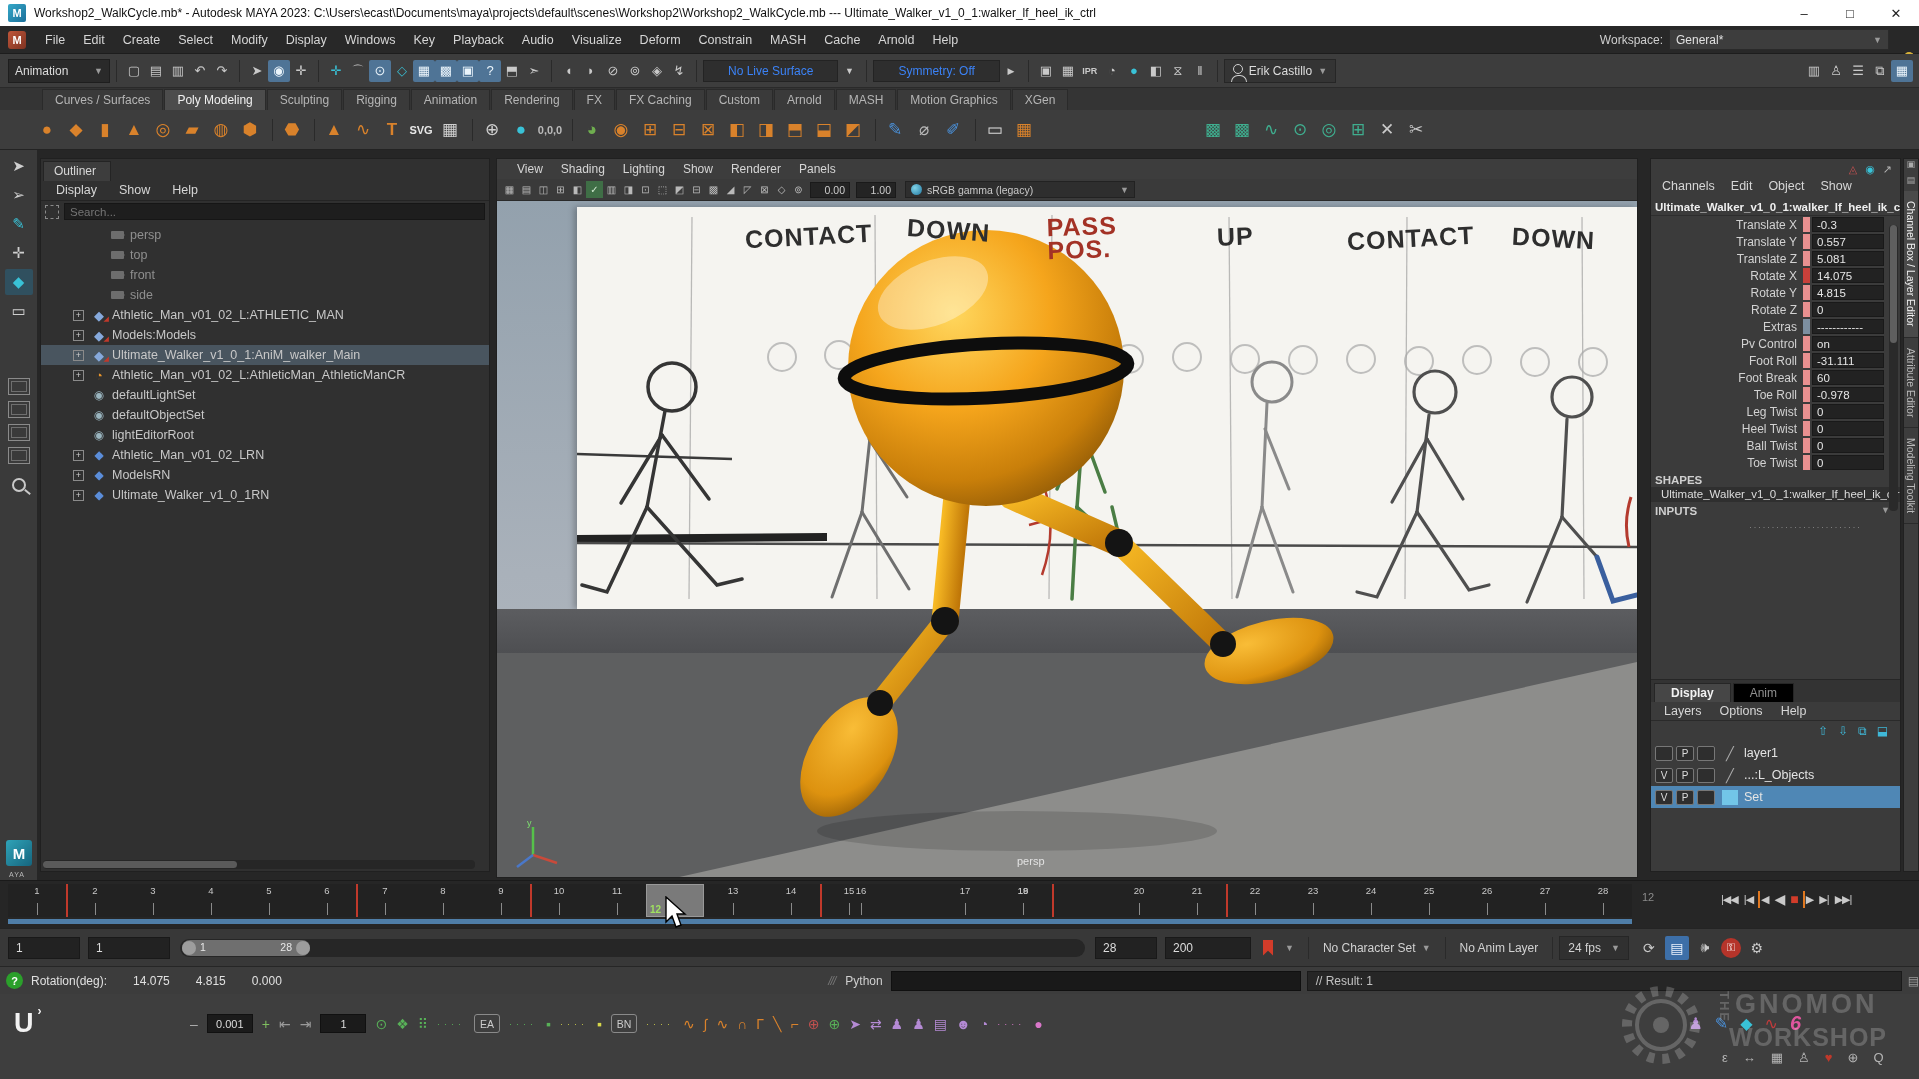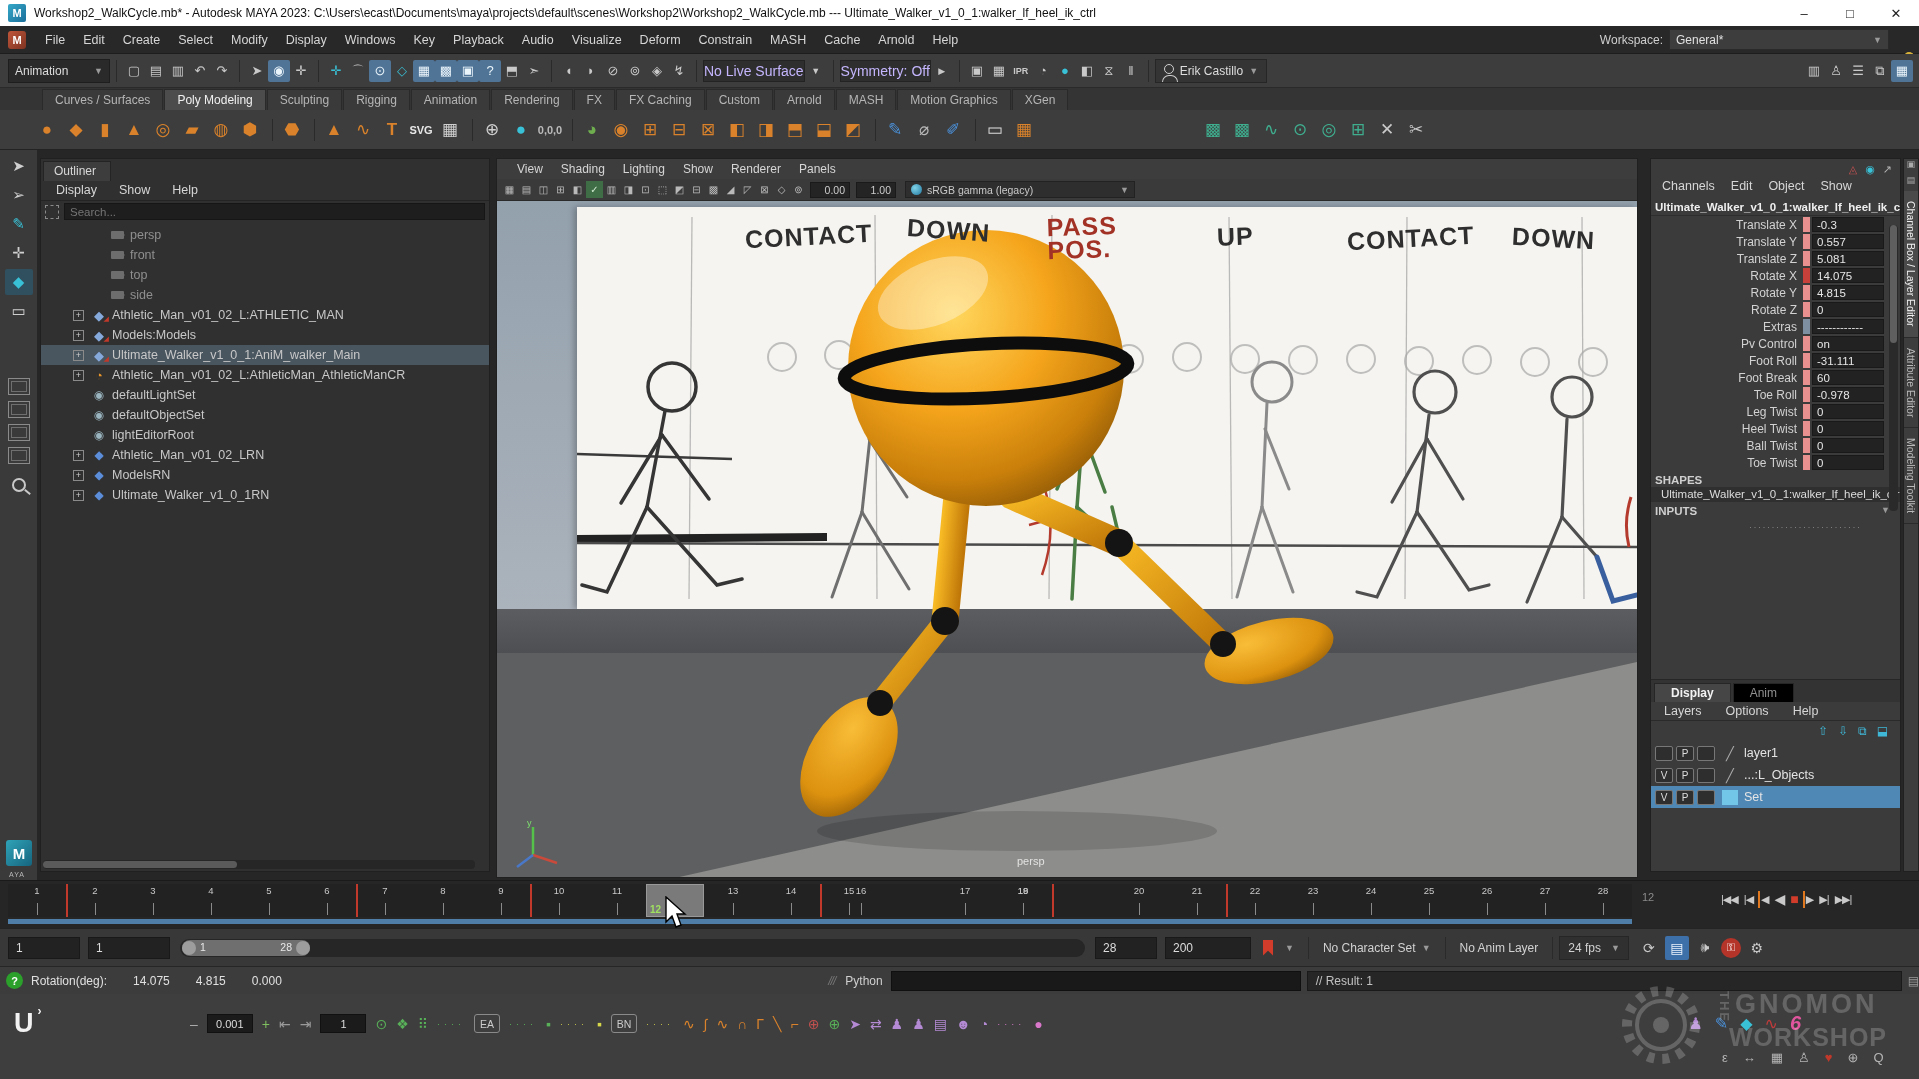--- a/index.html
+++ b/index.html
@@ -21,21 +21,21 @@
   .caret{color:#9a9a9a;font-size:9px;margin-left:auto;}
   .lockicon{position:absolute;right:6px;top:31px;width:12px;height:10px;border:2px solid #d8b23a;border-radius:2px;background:#a8862c;}
   .lockicon::before{content:"";position:absolute;left:1px;top:-7px;width:6px;height:6px;border:2px solid #d8b23a;border-bottom:none;border-radius:5px 5px 0 0;}
   
   .toolbar{position:absolute;top:54px;left:0;width:1919px;height:34px;background:#3d3d3d;display:flex;align-items:center;border-bottom:1px solid #2a2a2a;}
   .menuset{width:102px;height:24px;margin-left:8px;background:#2a2a2a;border:1px solid #1e1e1e;display:flex;align-items:center;padding:0 6px;color:#ddd;}
   .ic{width:22px;height:22px;display:inline-flex;align-items:center;justify-content:center;font-size:13px;color:#c9c9c9;border-radius:2px;flex:none;}
   .ic.act{background:#4f7496;color:#eaf4fb;}
   .ic.tact{color:#39c2d7;}
   .vsep{width:1px;height:22px;background:#2a2a2a;margin:0 6px;flex:none;}
-  .tb-field{height:22px;background:#2e2e2e;border:1px solid #232323;display:flex;align-items:center;padding:0 0;color:#c4b5fd;font-size:14px;flex:none;}
+  .tb-field{height:22px;background:#2e2e2e;border:1px solid #232323;display:flex;align-items:center;padding:0 24px;color:#3b82f6;font-size:12px;flex:none;}
   .userbox{display:flex;align-items:center;gap:6px;height:24px;background:#343434;border:1px solid #262626;padding:0 8px;color:#ddd;}
   .person{width:10px;height:10px;border:1.5px solid #cfcfcf;border-radius:50%;position:relative;margin-top:-4px;}
   .person::after{content:"";position:absolute;left:-3px;top:10px;width:14px;height:6px;border:1.5px solid #cfcfcf;border-bottom:none;border-radius:7px 7px 0 0;}
   
   .shelftabs{position:absolute;top:88px;left:0;width:1919px;height:22px;background:#343434;display:flex;align-items:flex-end;padding-left:42px;}
   .stab{padding:3px 12px;font-size:12px;color:#b5b5b5;background:#3a3a3a;border:1px solid #2a2a2a;border-bottom:none;margin-right:1px;white-space:nowrap;}
   .stab.active{background:#4c4c4c;color:#f0f0f0;}
   .shelfrow{position:absolute;top:110px;left:0;width:1919px;height:40px;background:#3d3d3d;border-bottom:1px solid #232323;display:flex;align-items:center;padding-left:34px;}
   .shic{width:26px;height:26px;display:inline-flex;align-items:center;justify-content:center;font-size:17px;flex:none;margin-right:3px;}
   .shic.txt{font-size:11px;font-weight:bold;color:#e8e8e8;}
@@ -107,21 +107,21 @@
   .chscroll .thumb{position:absolute;top:0;left:1px;width:7px;height:118px;background:#5f5f5f;border-radius:4px;}
   .sec-label{padding:3px 4px 1px 4px;font-weight:bold;color:#cfcfcf;font-size:11.5px;}
   .shape-item{background:#2f2f2f;color:#ddd;font-size:11.5px;padding:1px 4px 2px 10px;white-space:nowrap;overflow:hidden;}
   .inputs-row{display:flex;align-items:center;}
   .dots-sep{color:#8a8a8a;font-size:9px;letter-spacing:2px;text-align:center;margin:2px 0 2px 60px;}
   
   .ledit{position:absolute;left:0;right:0;top:520px;border-top:1px solid #262626;}
   .ltabs{display:flex;padding:3px 0 0 3px;background:#333;}
   .ltab{padding:2px 16px;font-size:12px;color:#8f8f8f;background:#000000;border:1px solid #262626;border-bottom:none;margin-right:2px;}
   .ltab.active{background:#464646;color:#f2f2f2;font-weight:bold;}
-  .lmenus{display:flex;gap:6px;padding:2px 0 2px 4px;border-bottom:1px solid #2a2a2a;}
+  .lmenus{display:flex;gap:0;padding:2px 0 2px 4px;border-bottom:1px solid #2a2a2a;}
   .licons{display:flex;justify-content:flex-end;gap:10px;padding:3px 12px 4px 0;}
   .lic{color:#3fb8d8;font-size:12px;}
   .lrow{height:22px;display:flex;align-items:center;padding-left:4px;}
   .lrow.sel{background:#4f87b5;}
   .lbox{width:18px;height:15px;border:1px solid #777;border-radius:2px;background:#2e2e2e;color:#ddd;font-size:10px;display:flex;align-items:center;justify-content:center;margin-right:3px;flex:none;}
   .lrow.sel .lbox{background:#3d6astro;}
   .lswatch{width:16px;height:15px;margin:0 6px 0 4px;display:flex;align-items:center;justify-content:center;flex:none;color:#aaa;font-size:13px;}
   .lswatch.cyan{background:#72c6e8;}
   .lname{color:#e4e4e4;font-size:12.5px;}
   
@@ -396,26 +396,26 @@
     </div>
     <div class="otree" id="otree">
         <div class="orow dim">
           <span class="camspace"></span>
           <span class="oicon"><span class="ic-cam"></span></span>
           <span>persp</span>
         </div>
         <div class="orow dim">
           <span class="camspace"></span>
           <span class="oicon"><span class="ic-cam"></span></span>
-          <span>front</span>
+          <span>top</span>
         </div>
         <div class="orow dim">
           <span class="camspace"></span>
           <span class="oicon"><span class="ic-cam"></span></span>
-          <span>top</span>
+          <span>front</span>
         </div>
         <div class="orow dim">
           <span class="camspace"></span>
           <span class="oicon"><span class="ic-cam"></span></span>
           <span>side</span>
         </div>
         <div class="orow">
           <span class="oexp">+</span>
           <span class="oicon ic-x">◆</span>
           <span>Athletic_Man_v01_02_L:ATHLETIC_MAN</span>

